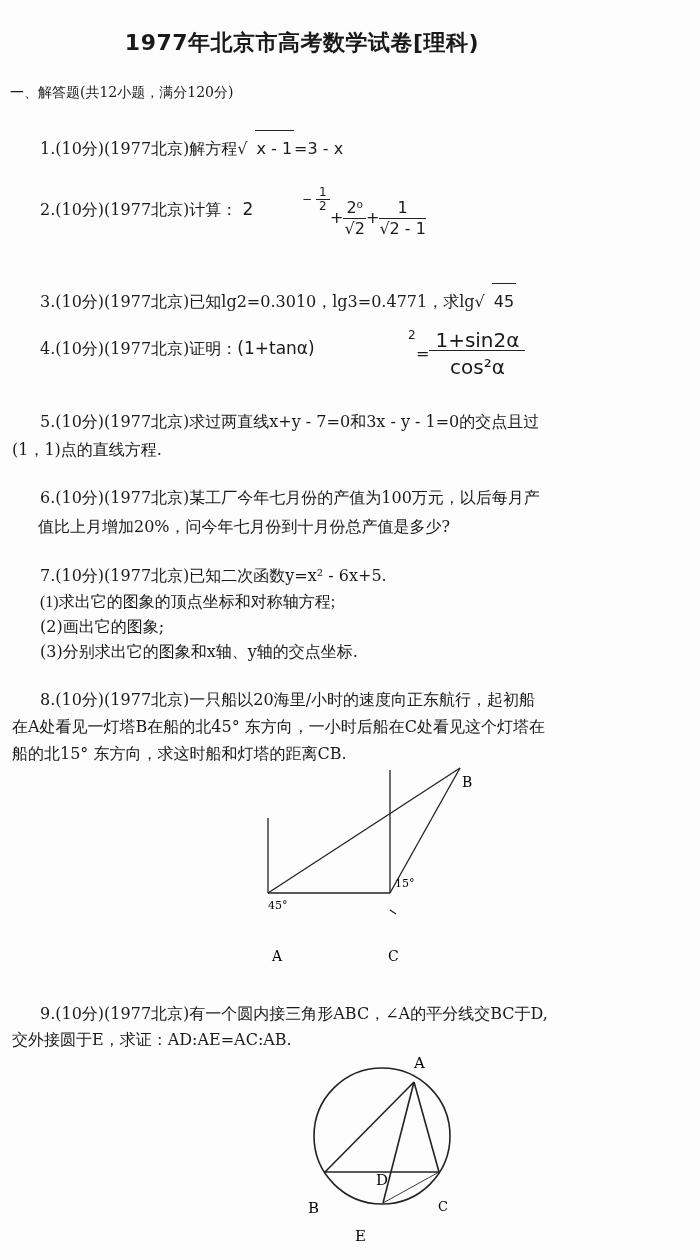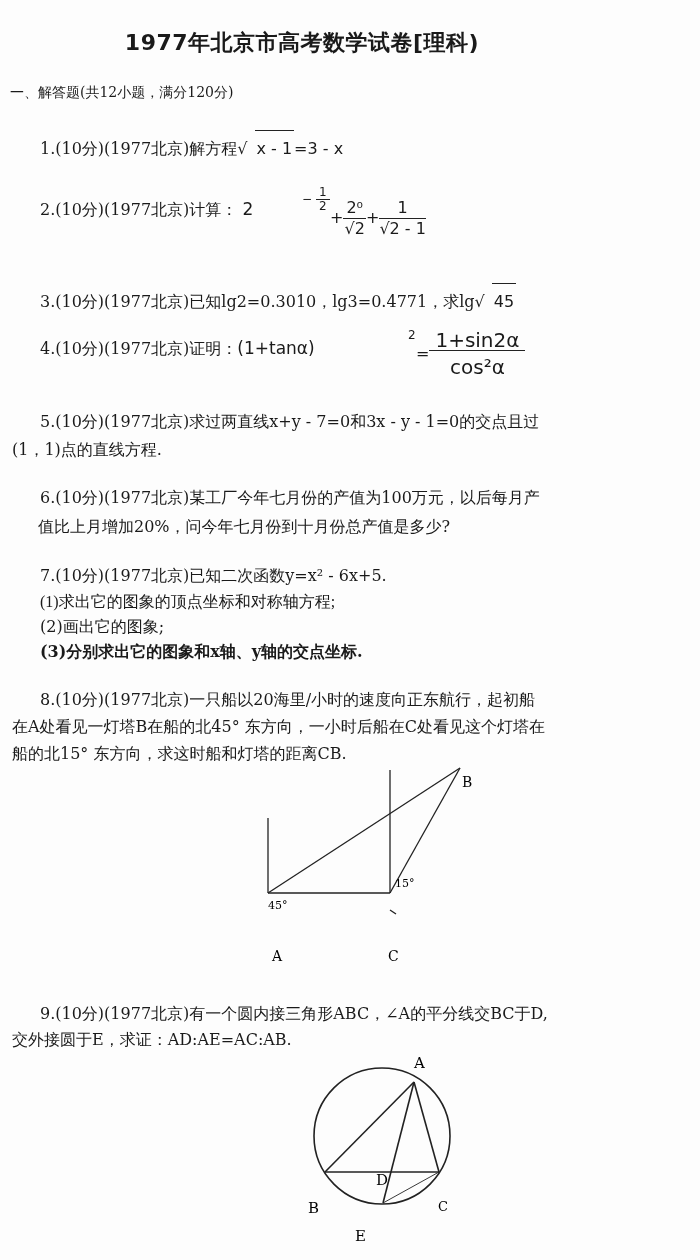--- a/index.html
+++ b/index.html
@@ -53,21 +53,21 @@
 
 <div class="abs q" style="left:40px;top:408px;">5.(10分)(1977北京)求过两直线x+y - 7=0和3x - y - 1=0的交点且过</div>
 <div class="abs q" style="left:12px;top:436px;text-align:right;">(1，1)点的直线方程.</div>
 
 <div class="abs q" style="left:40px;top:484px;">6.(10分)(1977北京)某工厂今年七月份的产值为100万元，以后每月产</div>
 <div class="abs q" style="left:28px;top:513px;margin-left:10px;">值比上月增加20%，问今年七月份到十月份总产值是多少?</div>
 
 <div class="abs q" style="left:40px;top:562px;">7.(10分)(1977北京)已知二次函数y=x² - 6x+5.</div>
 <div class="abs q" style="left:40px;top:588px;font-family:Liberation Serif, serif;">(1)求出它的图象的顶点坐标和对称轴方程;</div>
 <div class="abs q" style="left:40px;top:613px;">(2)画出它的图象;</div>
-<div class="abs q" style="left:40px;top:638px;font-weight:bold;">(3)分别求出它的图象和x轴、y轴的交点坐标.</div>
+<div class="abs q" style="left:40px;top:638px;">(3)分别求出它的图象和x轴、y轴的交点坐标.</div>
 
 <div class="abs q" style="left:40px;top:686px;">8.(10分)(1977北京)一只船以20海里/小时的速度向正东航行，起初船</div>
 <div class="abs q" style="left:12px;top:713px;text-align:right;">在A处看见一灯塔B在船的北45° 东方向，一小时后船在C处看见这个灯塔在</div>
 <div class="abs q" style="left:12px;top:740px;">船的北15° 东方向，求这时船和灯塔的距离CB.</div>
 
 <svg class="abs" style="left:240px;top:760px;" width="260" height="210" viewBox="0 0 260 210">
   <g stroke="#222" stroke-width="1.3" fill="none">
     <line x1="28" y1="58" x2="28" y2="133"></line>
     <line x1="150" y1="10" x2="150" y2="133"></line>
     <line x1="28" y1="133" x2="150" y2="133"></line>

